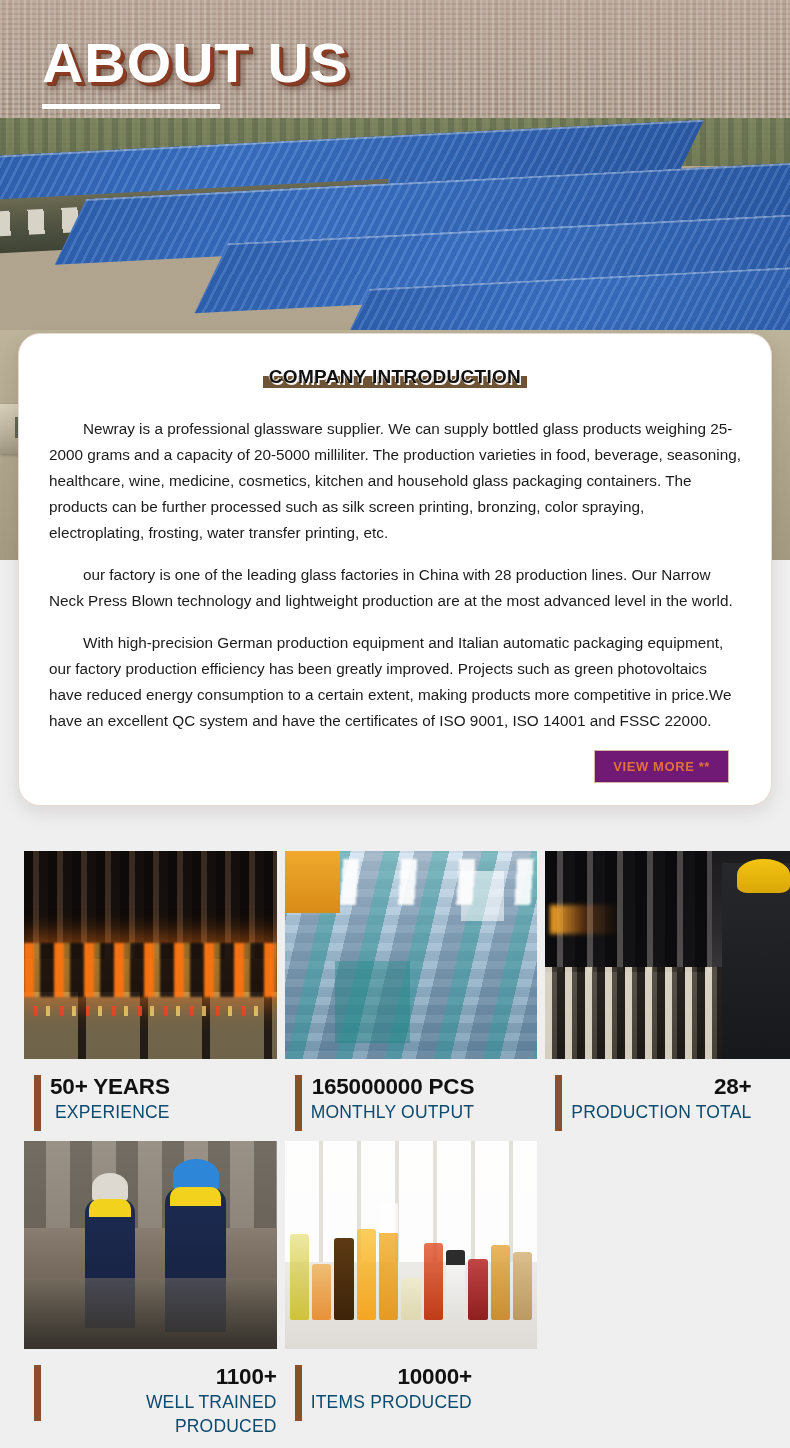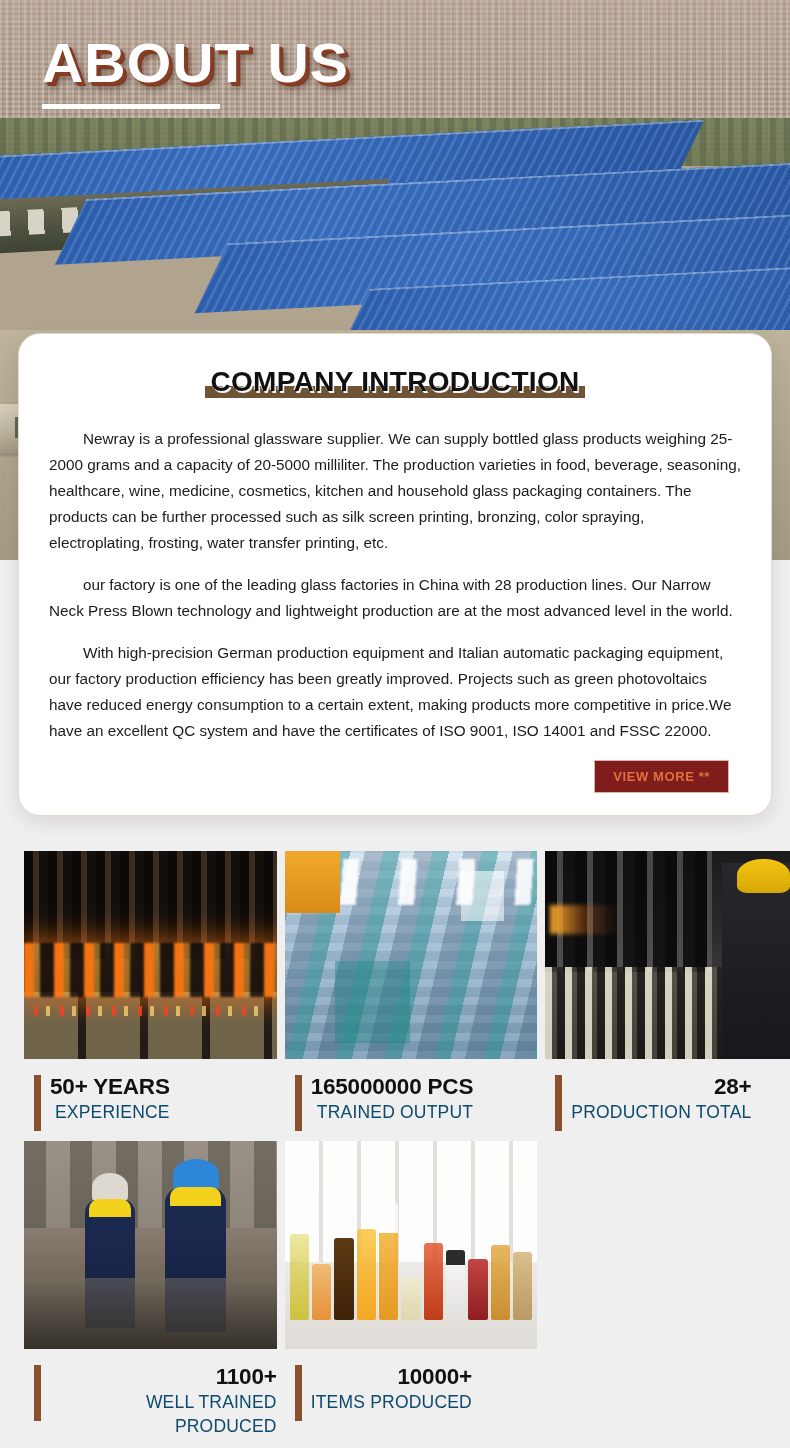--- a/index.html
+++ b/index.html
@@ -157,21 +157,21 @@
   }
 
   .intro-title-wrap {
     text-align: center;
     margin-top: 8px;
     margin-bottom: 26px;
   }
   .intro-title {
     display: inline-block;
     position: relative;
-    font-size: 28px;
+    font-size: 19px;
     font-weight: 700;
     color: #111111;
     letter-spacing: .3px;
     padding: 0 6px 2px 6px;
     text-shadow: 1.5px 1.5px 0 rgba(255,255,255,.95), -1px -1px 0 rgba(255,255,255,.9);
   }
   .intro-title::before {
     content: "";
     position: absolute;
     left: 0; right: 0;
@@ -194,21 +194,21 @@
 
   .view-more-row {
     display: flex;
     justify-content: flex-end;
     margin-top: 16px;
     padding-right: 18px;
   }
   .view-more {
     display: inline-block;
     border: 1px solid #d9b7a7;
-    background: #7f1d1d;
+    background: #701a75;
     color: #e2703a;
     font-size: 13px;
     font-weight: 700;
     letter-spacing: .6px;
     padding: 8px 18px;
     cursor: pointer;
   }
 
   
   .stats {
@@ -534,21 +534,21 @@
   <div class="cell">
     <div class="photo">
       <div class="inner ph-floor">
           <div class="lights"></div>
         </div>
     </div>
     <div class="stat">
       <div class="stat-bar"></div>
       <div class="stat-text">
         <div class="stat-value">165000000 PCS</div>
-        <div class="stat-label">TRAINED OUTPUT</div>
+        <div class="stat-label">MONTHLY OUTPUT</div>
       </div>
     </div>
   </div>
 
   <div class="cell">
     <div class="photo">
       <div class="inner ph-worker">
         <div class="flame"></div>
           <div class="person"></div>
           <div class="helmet"></div>

